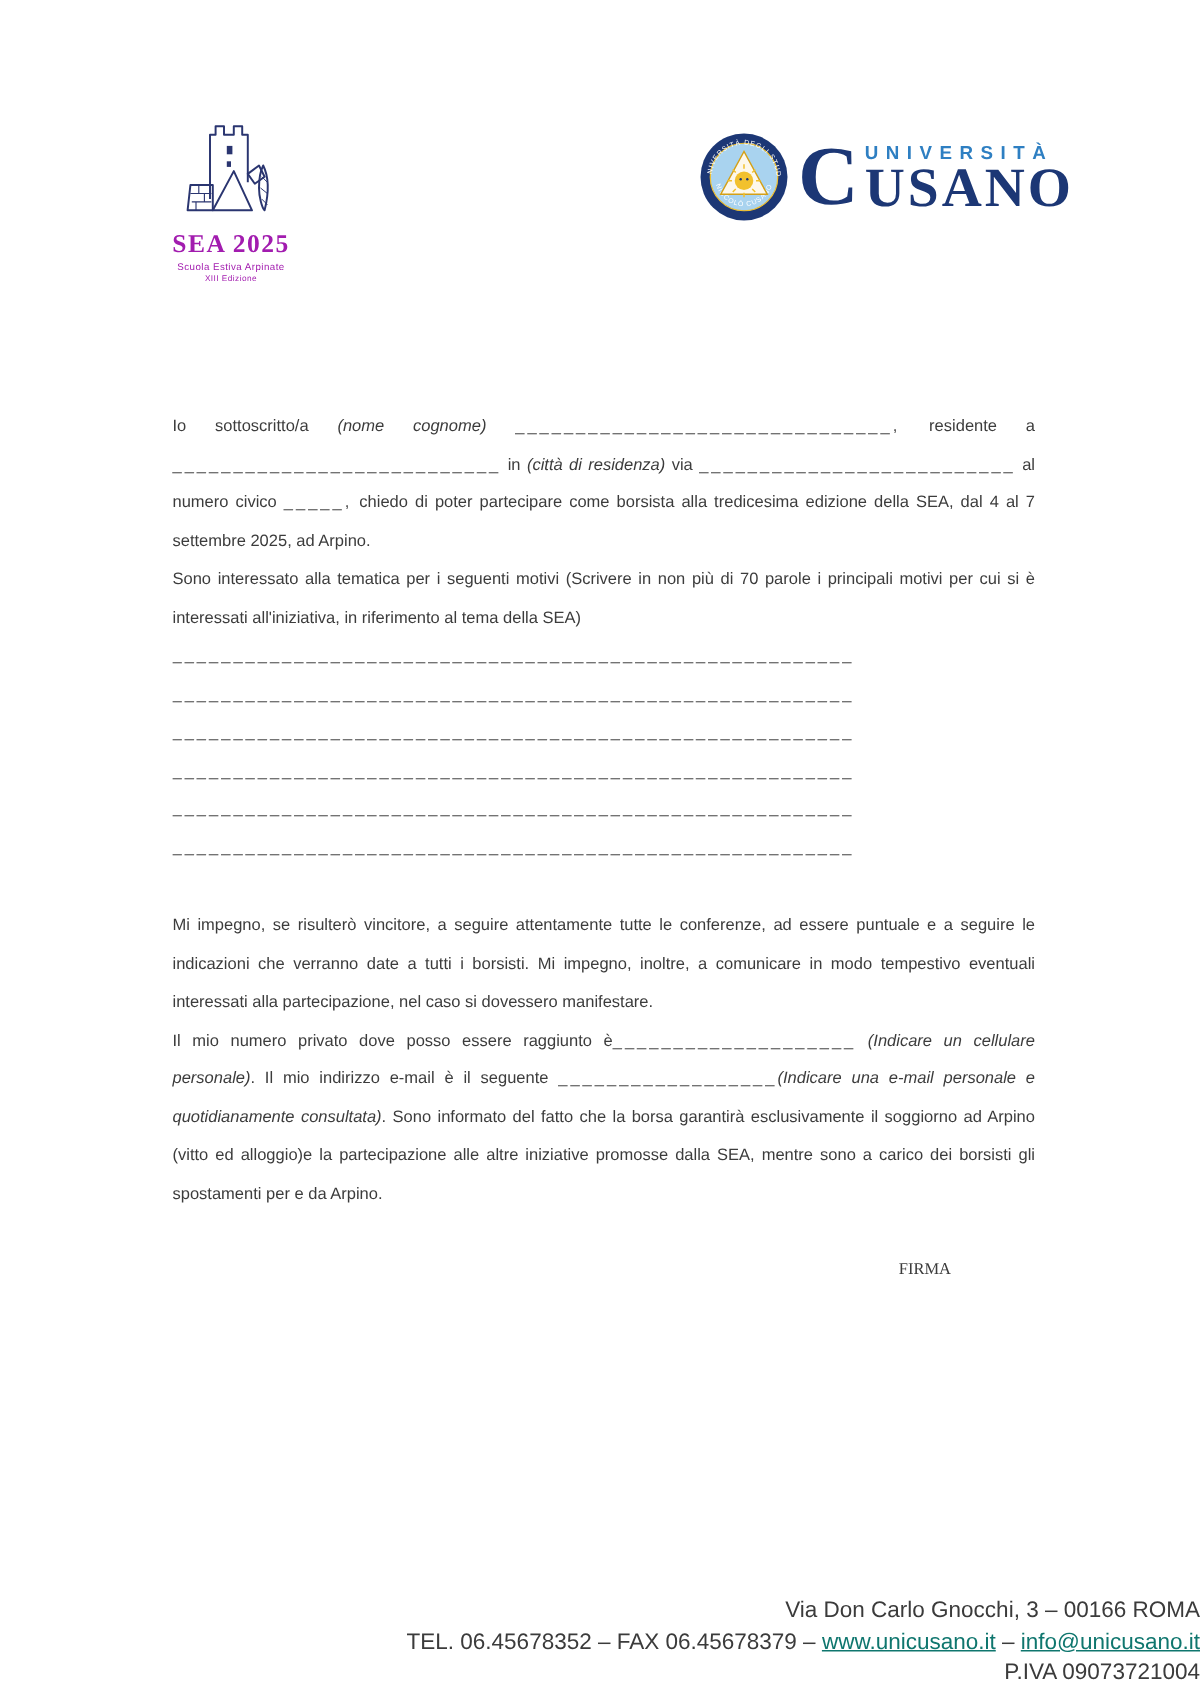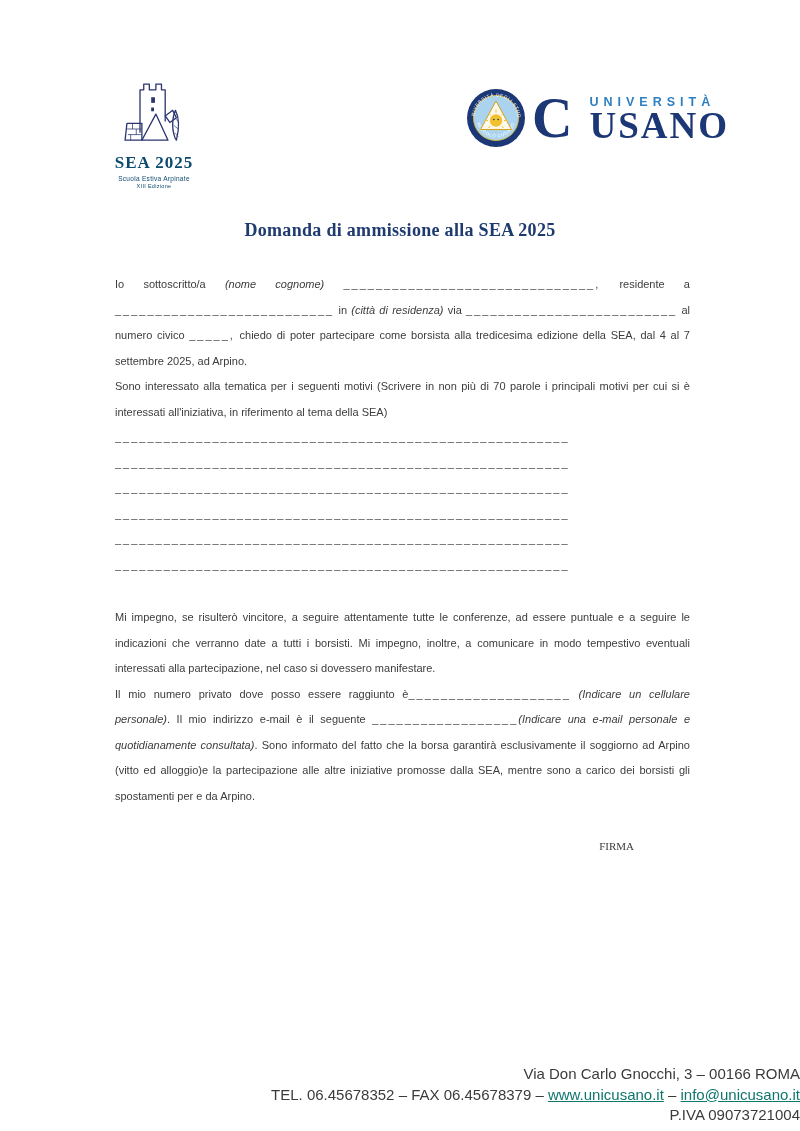--- a/index.html
+++ b/index.html
@@ -4,34 +4,34 @@
 <style>
   html, body { margin:0; padding:0; background:#ffffff; }
   .page {
     position:relative; width:800px; height:1131px; background:#ffffff;
     font-family:"Liberation Sans", sans-serif; color:#3c3c3c; overflow:hidden;
   }
 
   
   .header { position:absolute; top:78px; left:0; width:100%; height:120px; }
 
-  .sea-logo { position:absolute; left:98px; top:0; width:112px; text-align:center; color:#0c4a6e; }
+  .sea-logo { position:absolute; left:98px; top:0; width:112px; text-align:center; color:#a21caf; }
   .sea-logo svg { display:block; margin:0 auto; }
   .sea-title { font-family:"Liberation Serif", serif; font-weight:700; font-size:17px; letter-spacing:1px; margin-top:1px; }
   .sea-sub { font-size:6.5px; letter-spacing:0.3px; margin-top:2px; }
   .sea-ed  { font-size:5.5px; letter-spacing:0.3px; margin-top:1px; }
 
   .cusano-logo { position:absolute; left:466px; top:10px; display:flex; align-items:center; }
   .cusano-seal { width:60px; height:60px; flex:0 0 auto; }
   .cusano-word { display:flex; align-items:flex-end; margin-left:6px; }
   .cusano-c {
     font-family:"Liberation Serif", serif; font-weight:700; color:#1c3775;
     font-size:56px; line-height:48px;
   }
-  .cusano-right { display:flex; flex-direction:column; margin-left:17px; }
+  .cusano-right { display:flex; flex-direction:column; margin-left:4px; }
   .universita { color:#2e7fc2; font-size:12.5px; font-weight:700; letter-spacing:5px; line-height:14px; }
   .usano {
     font-family:"Liberation Serif", serif; font-weight:700; color:#1c3775;
     font-size:37px; line-height:33px; letter-spacing:2px;
   }
 
   
   .doc-title {
     position:absolute; top:220px; left:0; width:100%; text-align:center;
     font-family:"Liberation Serif", serif; font-weight:700; font-size:18px;
@@ -116,21 +116,20 @@
       <div class="cusano-word">
         <span class="cusano-c">C</span>
         <span class="cusano-right">
           <span class="universita">UNIVERSITÀ</span>
           <span class="usano">USANO</span>
         </span>
       </div>
     </div>
   </div>
 
-  <div class="doc-title">Domanda di ammissione alla SEA 2025</div>
 
   <div class="doc-body">
 
     <p><span>Io sottoscritto/a </span><span class="italic">(nome cognome)</span><span> </span><span class="blank">_______________________________,</span><span> residente a </span><span class="blank">___________________________</span><span> in </span><span class="italic">(città di residenza)</span><span> via </span><span class="blank">__________________________</span><span> al numero civico </span><span class="blank">_____,</span><span> chiedo di poter partecipare come borsista alla tredicesima edizione della SEA, dal 4 al 7 settembre 2025, ad Arpino.</span></p>
 
     <p>Sono interessato alla tematica per i seguenti motivi (Scrivere in non più di 70 parole i principali motivi per cui si è interessati all'iniziativa, in riferimento al tema della SEA)</p>
 
     <div class="blank-line">________________________________________________________</div>
     <div class="blank-line">________________________________________________________</div>
     <div class="blank-line">________________________________________________________</div>

